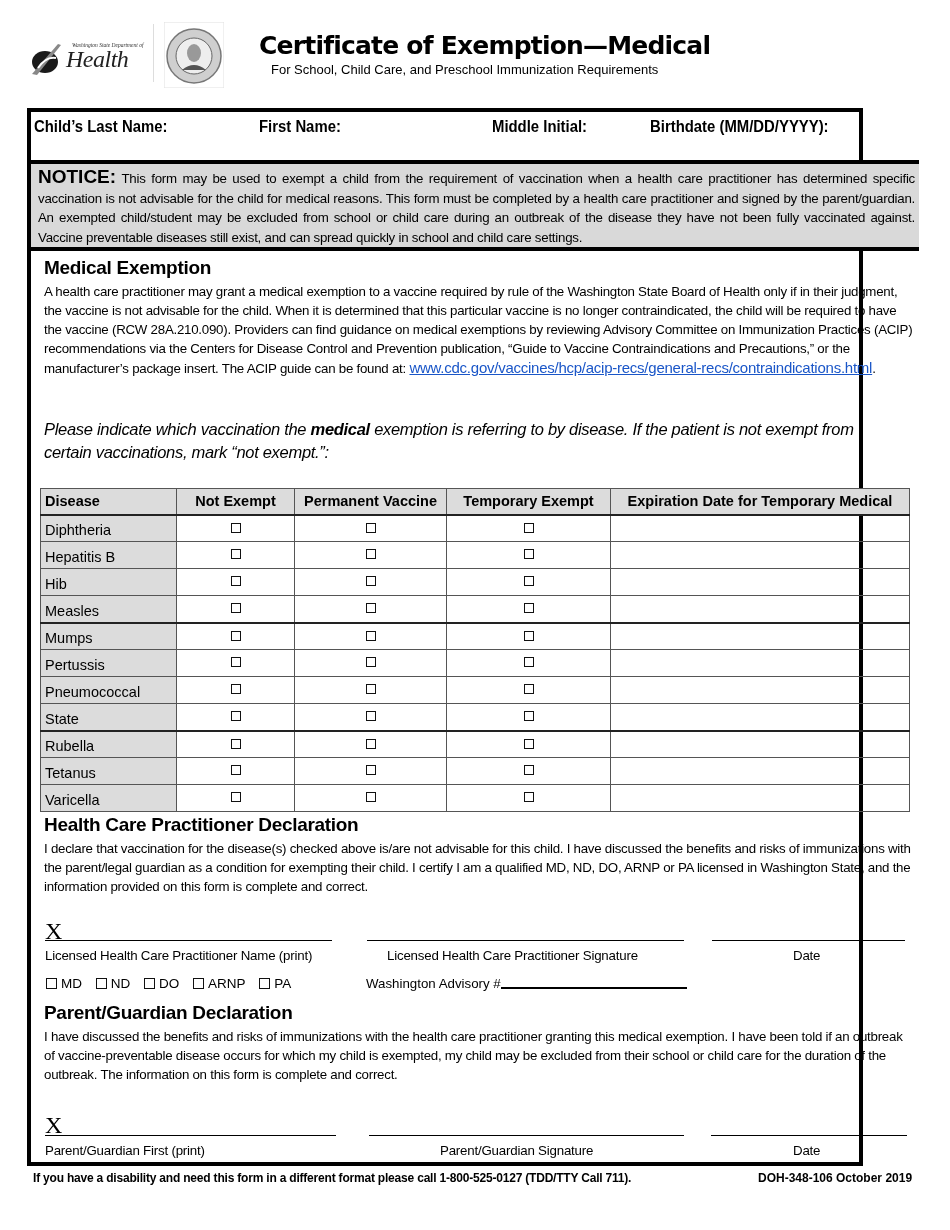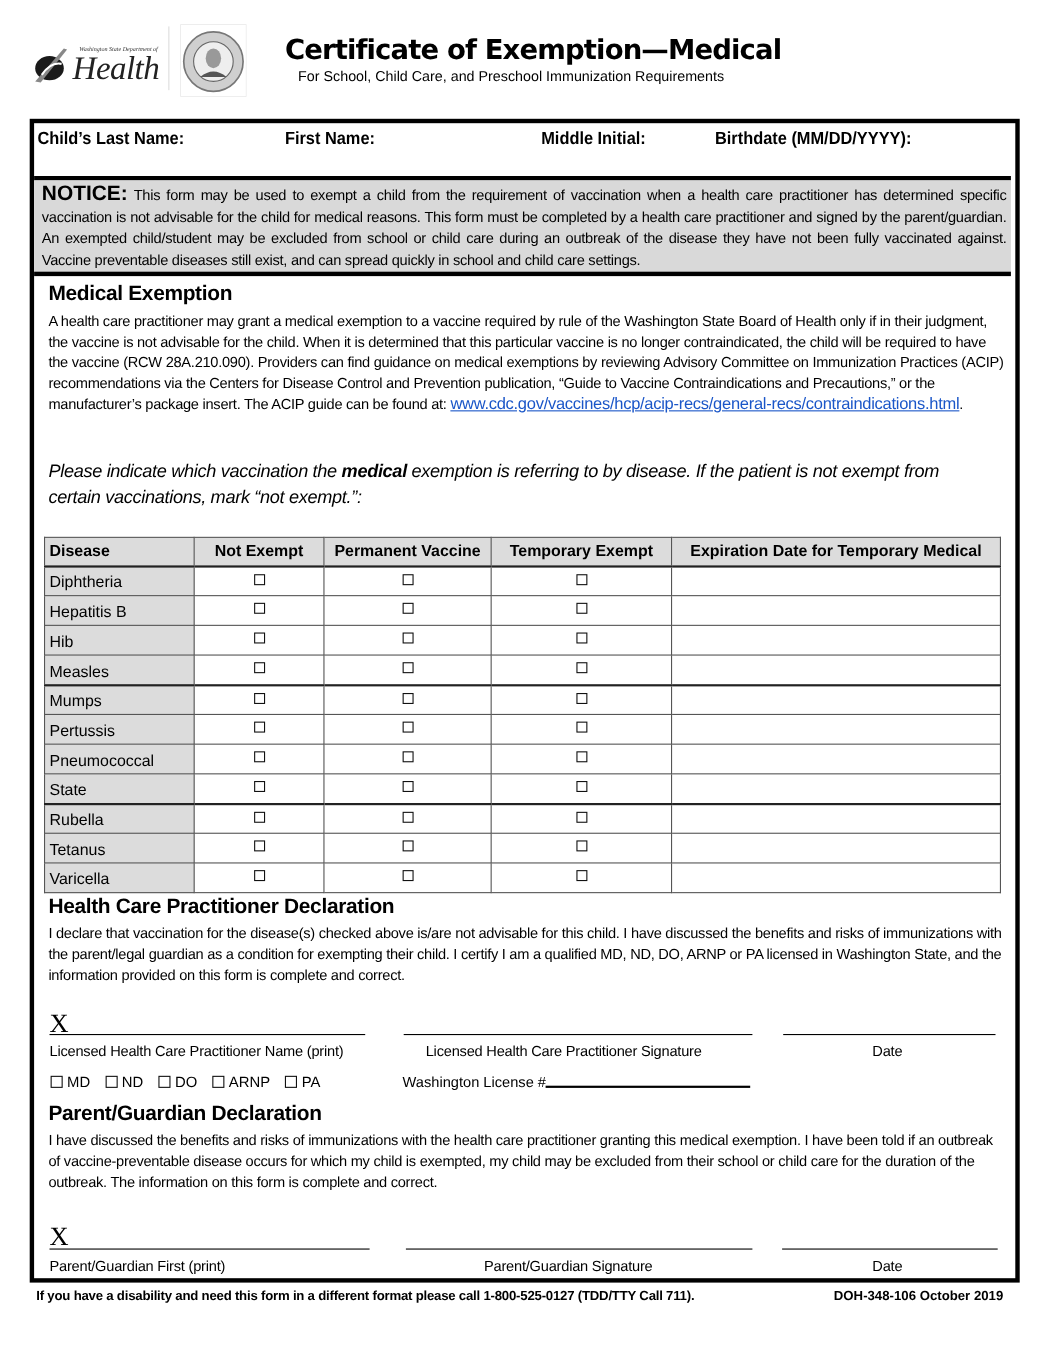--- a/index.html
+++ b/index.html
@@ -3,27 +3,27 @@
 <meta charset="utf-8">
 <style>
   * { box-sizing: border-box; margin: 0; padding: 0; }
   html, body { width: 950px; height: 1230px; background: #ffffff; overflow: hidden; }
   body { position: relative; font-family: "Liberation Sans", sans-serif; color: #000; }
 
   .logo-area { position: absolute; left: 26px; top: 22px; width: 200px; height: 68px; }
   .doh-logo { position: absolute; left: 0; top: 2px; width: 128px; height: 58px; border-right: 1px solid #ddd; }
   .doh-swoosh { position: absolute; left: 2px; top: 18px; width: 38px; height: 34px; }
   .doh-small { position: absolute; left: 46px; top: 18px; font-family: "Liberation Serif", serif; font-style: italic; font-size: 5.5px; color: #333; white-space: nowrap; }
-  .doh-health { position: absolute; left: 40px; top: 22px; font-family: "Liberation Serif", serif; font-style: italic; font-size: 30px; color: #222; letter-spacing: -0.5px; }
+  .doh-health { position: absolute; left: 40px; top: 22px; font-family: "Liberation Serif", serif; font-style: italic; font-size: 24px; color: #222; letter-spacing: -0.5px; }
   .seal { position: absolute; left: 138px; top: 0; width: 60px; height: 66px; }
 
   .title { position: absolute; left: 259px; top: 31px; font-family: "DejaVu Sans", sans-serif; font-weight: bold; font-size: 25px; letter-spacing: -0.8px; white-space: nowrap; }
   .subtitle { position: absolute; left: 271px; top: 62px; font-family: "Liberation Sans", sans-serif; font-size: 13px; white-space: nowrap; }
 
-  .form-box { position: absolute; left: 27px; top: 108px; width: 900px; height: 1058px; border: 4px solid #000; }
+  .form-box { position: absolute; left: 27px; top: 108px; width: 836px; height: 1058px; border: 4px solid #000; }
 
   .name-row { position: absolute; left: 0; top: 0; width: 888px; height: 52px; border-bottom: 4px solid #000; }
   .name-row span { position: absolute; top: 6px; font-weight: bold; font-size: 16px; white-space: nowrap; transform: scaleX(0.93); transform-origin: left; }
 
   .notice { position: absolute; left: 0; top: 52px; width: 888px; height: 87px; background: #d9d9d9; border-bottom: 4px solid #000; padding: 3px 4px 0 7px; font-size: 13.3px; line-height: 19.5px; letter-spacing: -0.25px; text-align: justify; }
   .notice b { font-size: 19px; letter-spacing: 0; }
 
   .section-h { position: absolute; font-weight: bold; font-size: 19px; white-space: nowrap; letter-spacing: -0.3px; }
   .para { position: absolute; left: 13px; width: 870px; font-size: 13.3px; line-height: 19px; letter-spacing: -0.25px; }
   .para a { color: #1a56c8; text-decoration: underline; font-size: 15px; text-align: right; }
@@ -201,21 +201,21 @@
   <div class="sig-label" style="left:356px; top:836px;">Licensed Health Care Practitioner Signature</div>
   <div class="sig-label" style="left:762px; top:836px;">Date</div>
 
   <div class="cred">
     <span class="item"><span class="chk"></span><span>MD</span></span>
     <span class="item"><span class="chk"></span><span>ND</span></span>
     <span class="item"><span class="chk"></span><span>DO</span></span>
     <span class="item"><span class="chk"></span><span>ARNP</span></span>
     <span class="item"><span class="chk"></span><span>PA</span></span>
   </div>
-  <div class="license"><span>Washington License #</span><span class="license-line"></span></div>
+  <div class="license"><span>Washington Advisory #</span><span class="license-line"></span></div>
 
   <div class="section-h" style="left:13px; top:890px;">Parent/Guardian Declaration</div>
   <div class="para" style="top:915px;">I have discussed the benefits and risks of immunizations with the health care practitioner granting this medical exemption. I have been told if an outbreak of vaccine-preventable disease occurs for which my child is exempted, my child may be excluded from their school or child care for the duration of the outbreak. The information on this form is complete and correct.</div>
 
   <div class="sig-x" style="left:14px; top:1000px;">X</div>
   <div class="sigline" style="left:14px; top:1023px; width:291px;"></div>
   <div class="sigline" style="left:338px; top:1023px; width:315px;"></div>
   <div class="sigline" style="left:680px; top:1023px; width:196px;"></div>
   <div class="sig-label" style="left:14px; top:1031px;">Parent/Guardian First (print)</div>
   <div class="sig-label" style="left:409px; top:1031px;">Parent/Guardian Signature</div>

